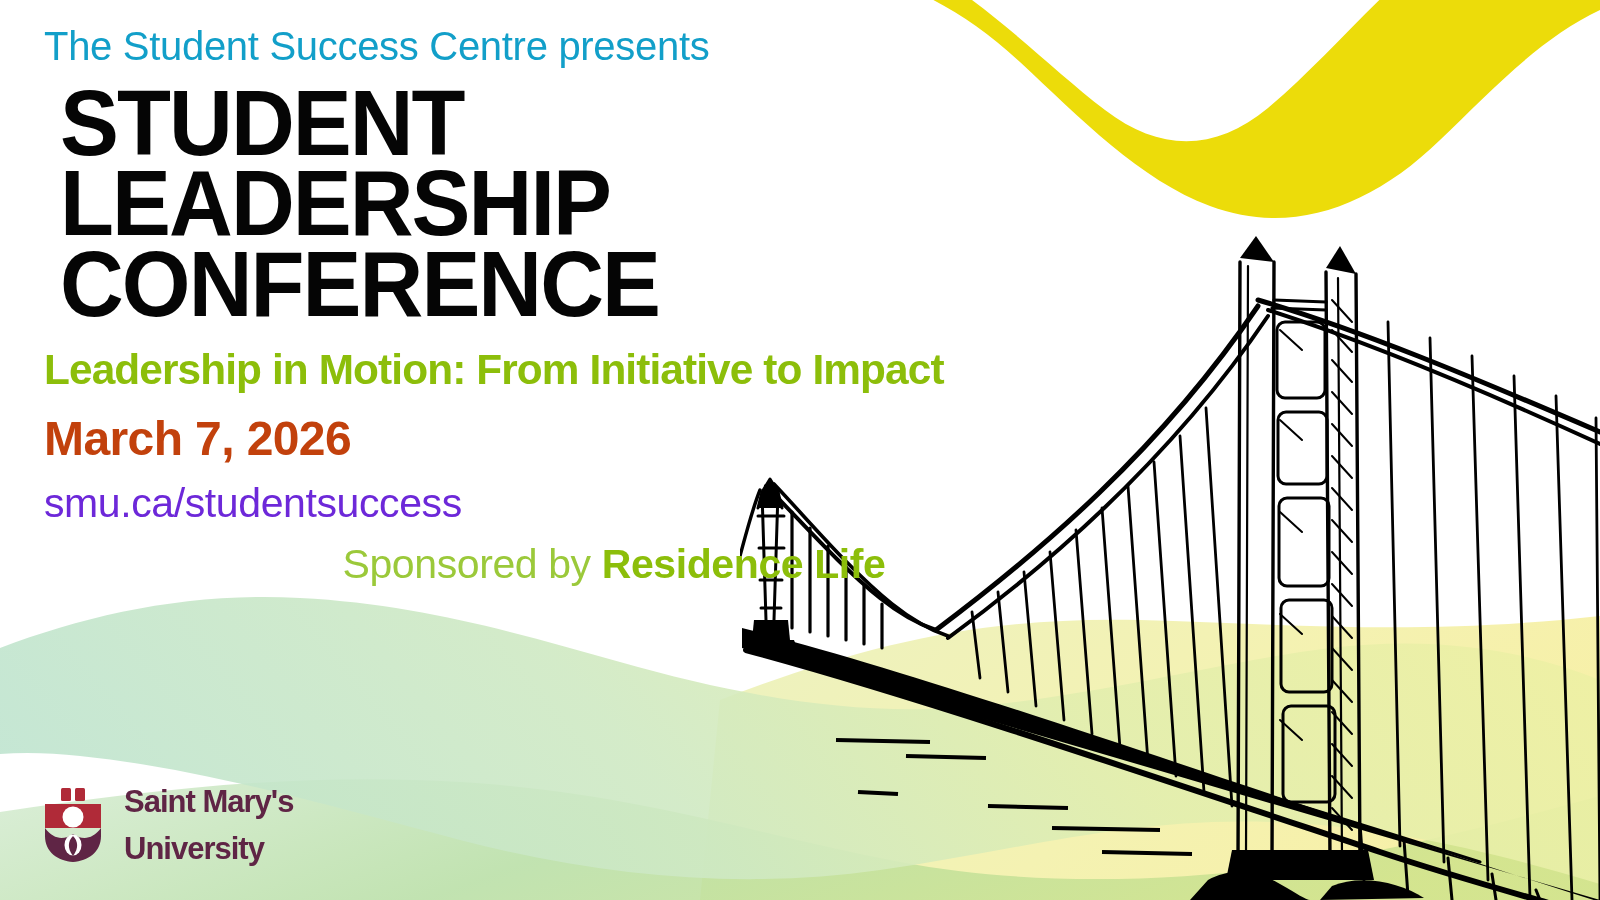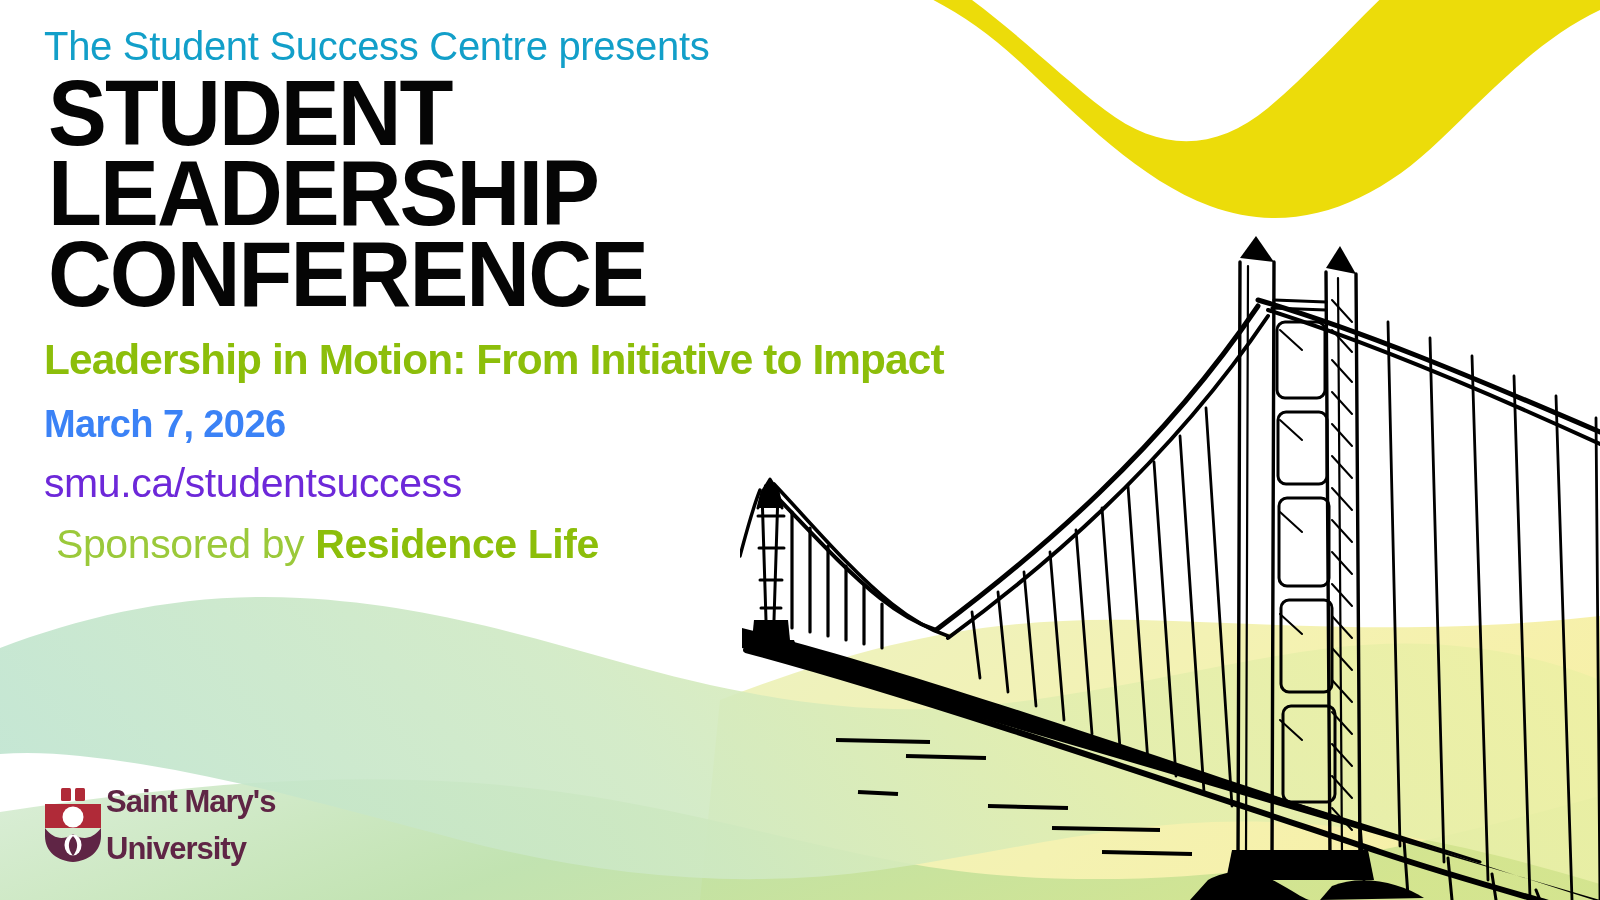--- a/index.html
+++ b/index.html
@@ -40,21 +40,21 @@
     font-size: 40px;
     font-weight: 400;
     line-height: 1.02;
     letter-spacing: -0.3px;
     color: #129fc9;
     margin: 0 0 6px 0;
     white-space: nowrap;
   }
 
   .headline {
-    margin: 4px;
+    margin: 16px;
     padding: 0;
     list-style: none;
   }
   .headline-line {
     font-size: 92px;
     font-weight: 700;
     line-height: 0.875;
     letter-spacing: -2.0px;
     color: #050505;
     margin: 0;
@@ -69,25 +69,25 @@
     line-height: 1.0;
     letter-spacing: -0.9px;
     color: #8cbe0a;
     margin: 24px 0 0 0;
     white-space: nowrap;
     transform: scaleX(0.985);
     transform-origin: left center;
   }
 
   .event-date {
-    font-size: 38px;
+    font-size: 48px;
     font-weight: 700;
     line-height: 1.0;
     letter-spacing: -0.6px;
-    color: #3b82f6;
+    color: #c2410c;
     margin: 24px 0 8px 0;
     white-space: nowrap;
   }
 
   .event-url {
     font-size: 41px;
     font-weight: 500;
     line-height: 1.0;
     letter-spacing: -0.4px;
     color: #6d28d9;
@@ -96,36 +96,37 @@
     text-decoration: none;
     display: block;
   }
 
   .sponsor {
     font-size: 41px;
     font-weight: 400;
     line-height: 1.0;
     letter-spacing: -0.4px;
     color: #9bc93a;
-    margin: 20px 0 0 12px;
-    white-space: nowrap;
+    margin: 20px 0 0 0;
+    white-space: nowrap;
+    text-align: center;
   }
   .sponsor .sponsor-name {
     font-weight: 700;
     color: #8cbe0a;
   }
 
   
   .logo {
     position: absolute;
     left: 42px;
     top: 786px;
     display: flex;
     align-items: center;
-    gap: 2px;
+    gap: 20px;
     z-index: 50;
   }
   .logo-crest { display: block; }
   .logo-wordmark {
     display: flex;
     flex-direction: column;
     justify-content: center;
     line-height: 1.0;
   }
   .logo-wordmark span {

